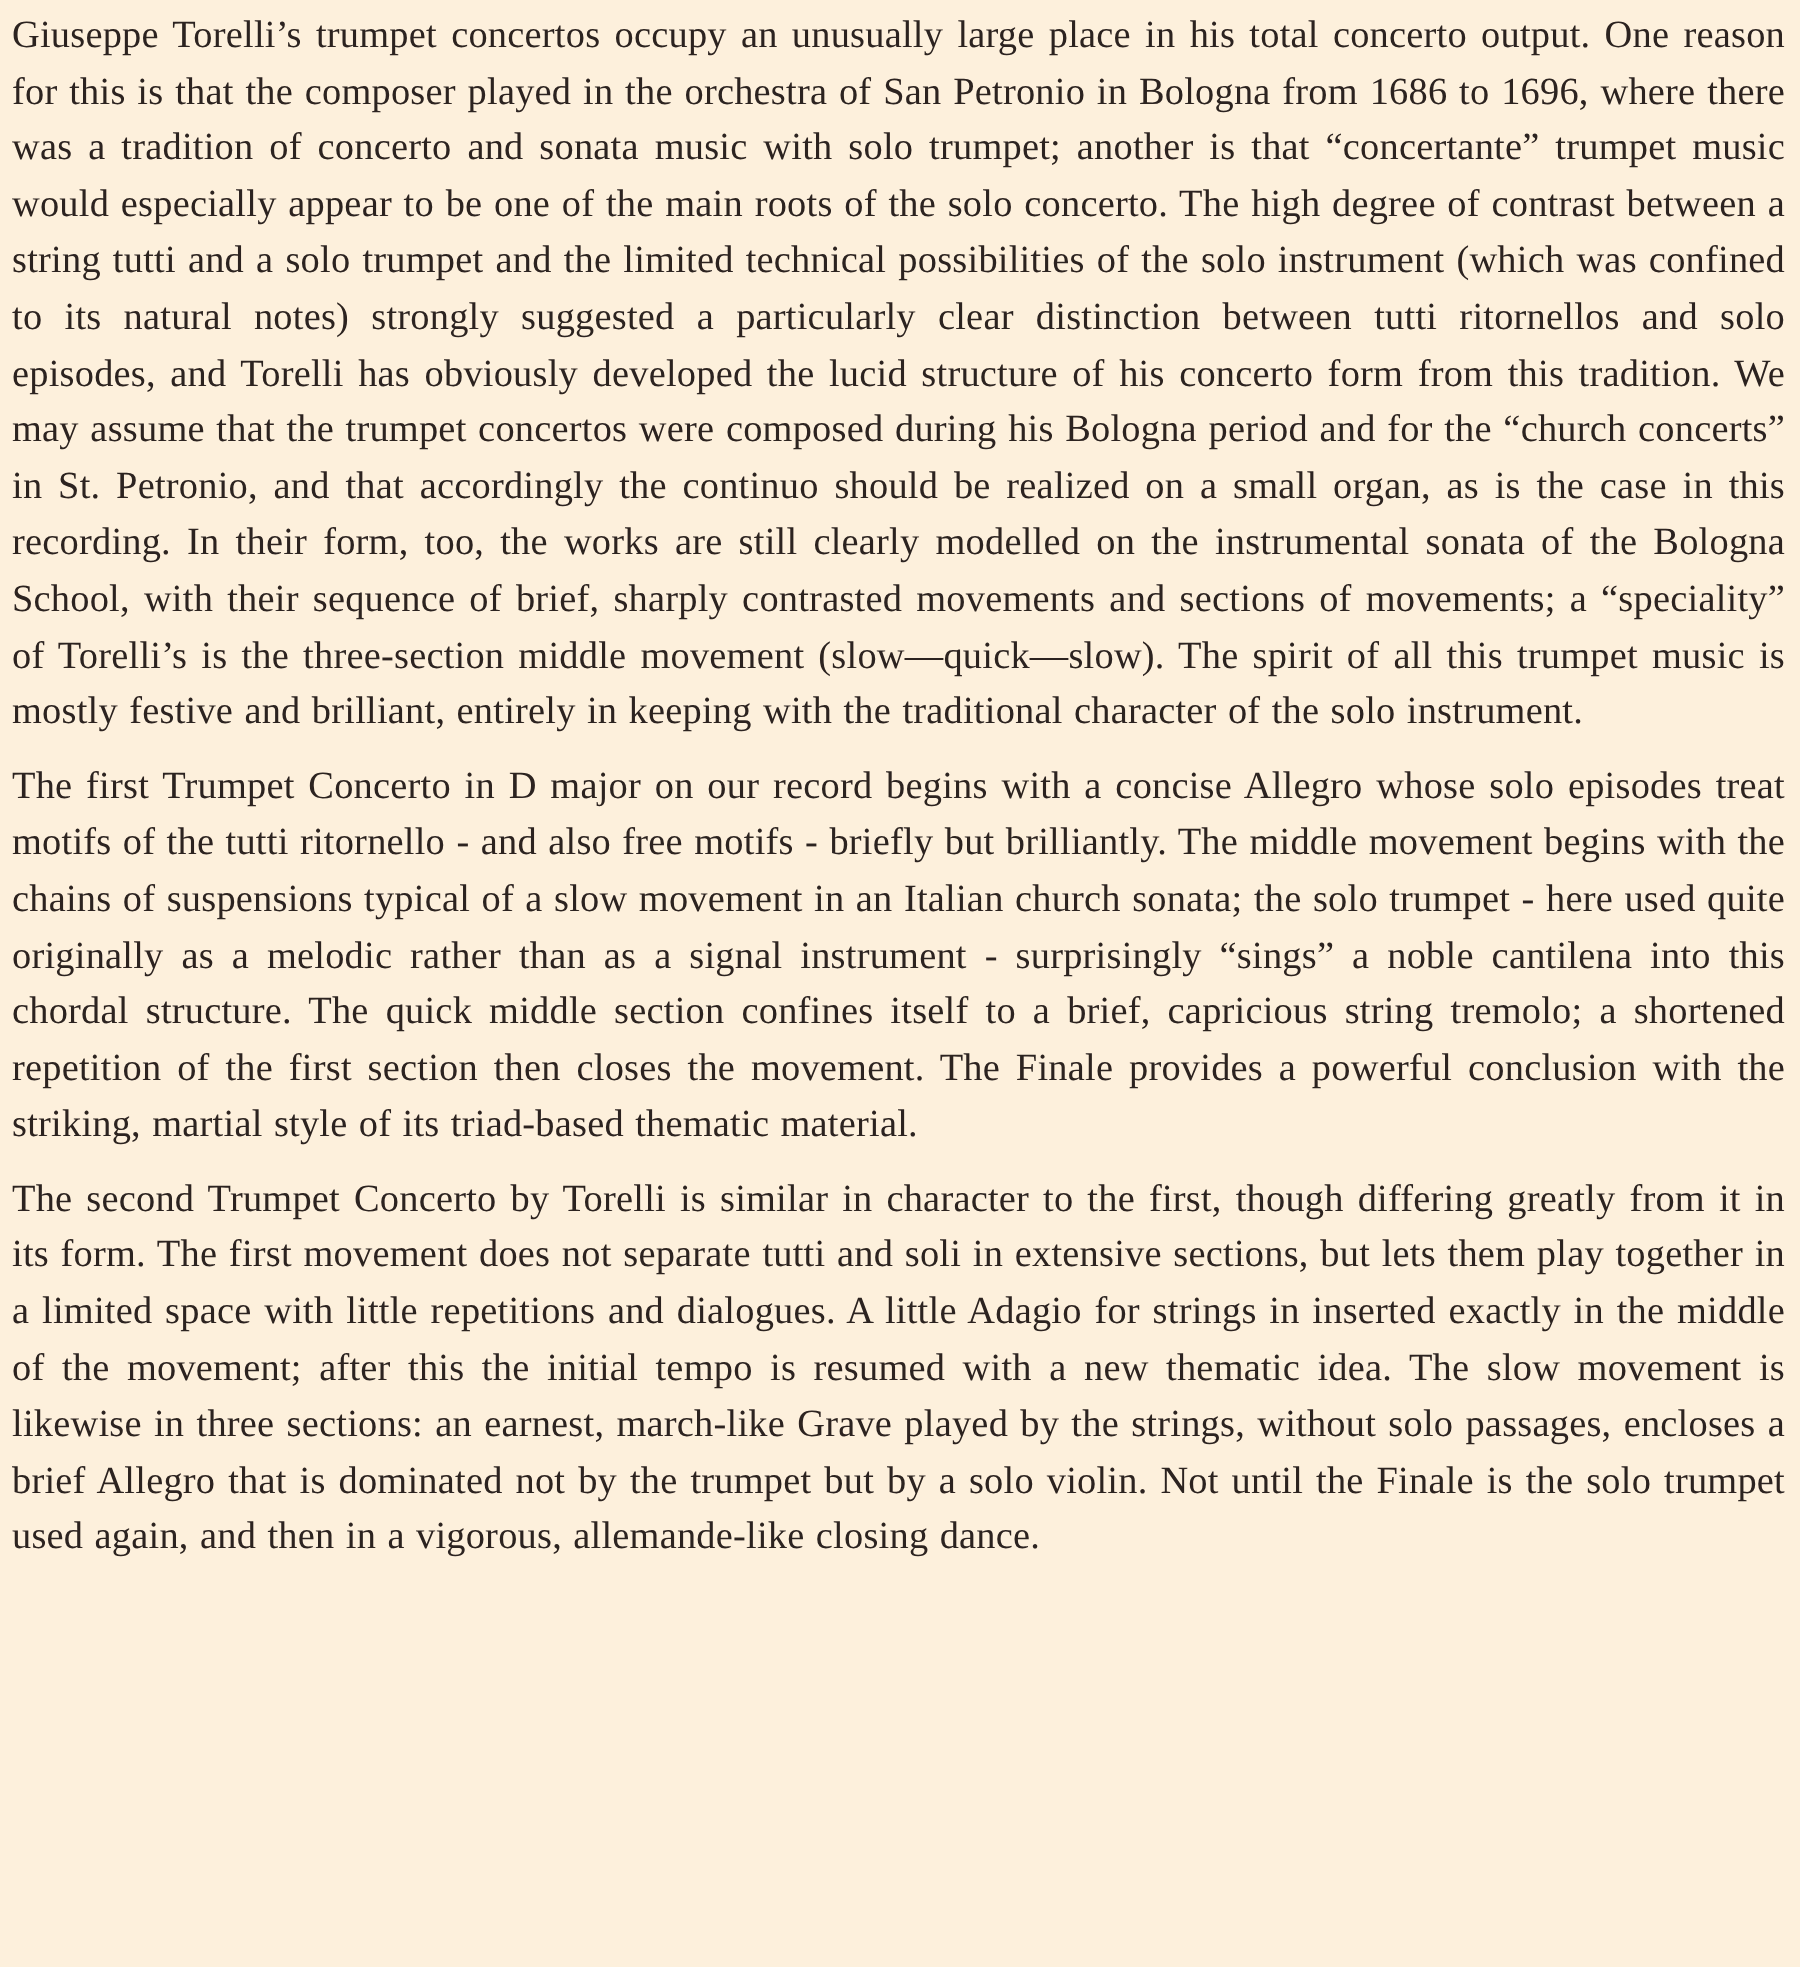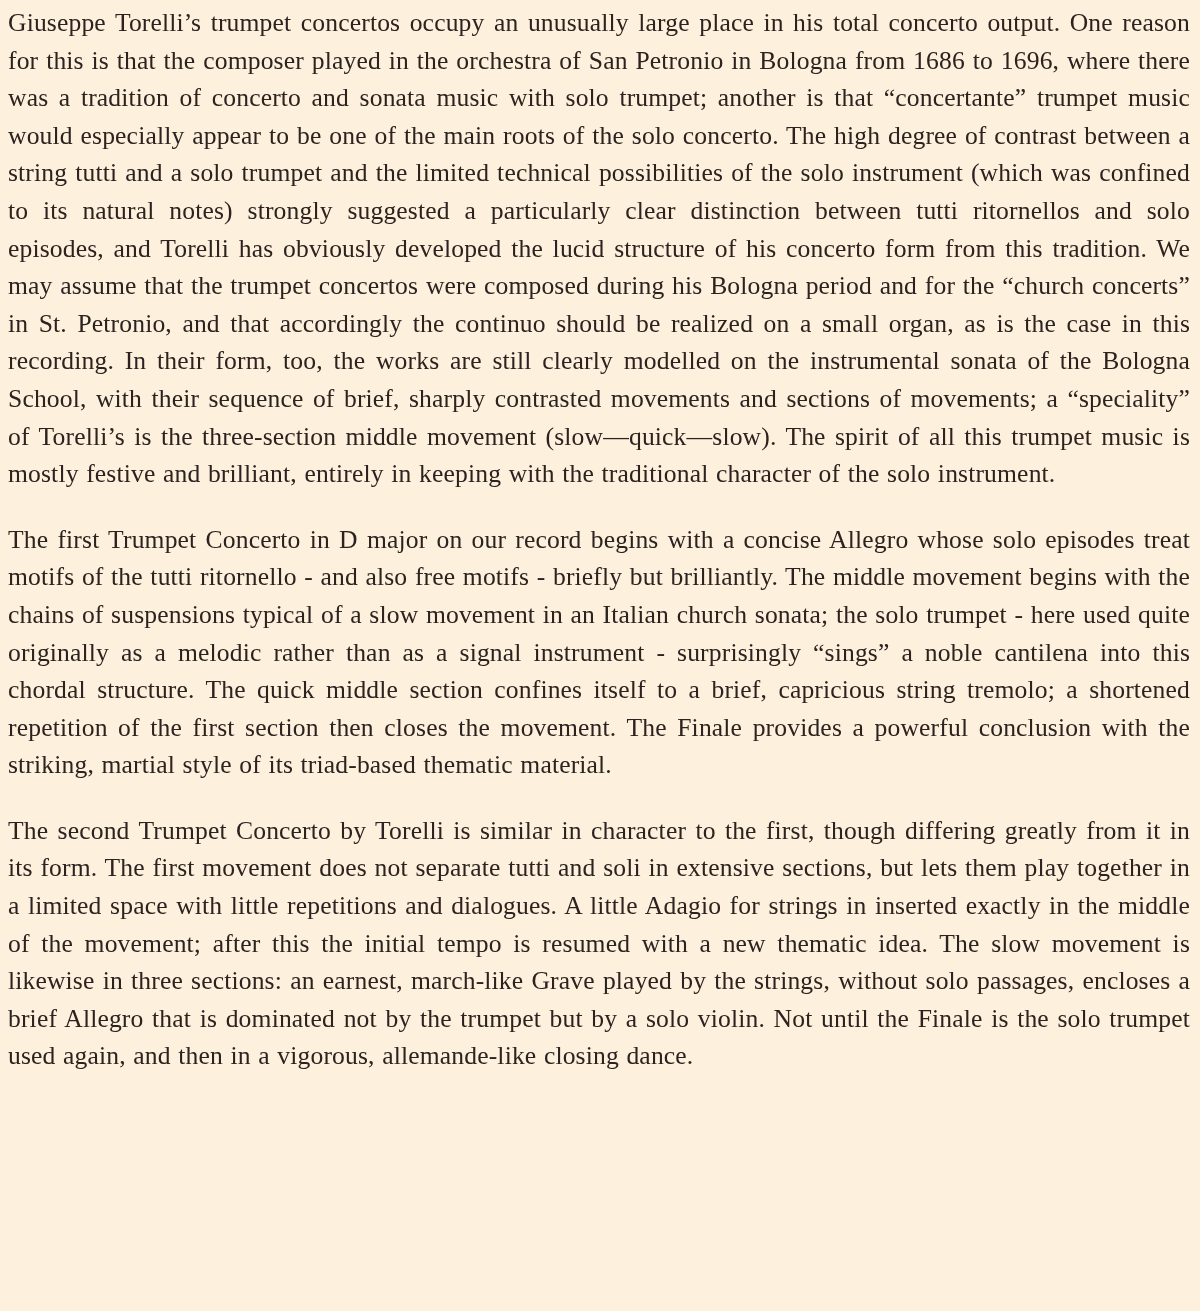--- a/index.html
+++ b/index.html
@@ -24,21 +24,21 @@
     .para {
       margin: 0;
       font-size: 25.6px;
       line-height: 37.6px;
       text-align: justify;
       text-align-last: left;
       letter-spacing: 0.15px;
       word-spacing: 1px;
     }
     .para + .para {
-      margin-top: 28px;
+      margin-top: 12px;
     }
   </style>
 </head>
 <body style="background: rgb(253, 240, 220);">
 
 <div class="page" style="background: rgb(253, 240, 220); color: rgb(44, 35, 32);">
   <p class="para">Giuseppe Torelli’s trumpet concertos occupy an unusually large place in his total concerto output. One reason for this is that the composer played in the orchestra of San Petronio in Bologna from 1686 to 1696, where there was a tradition of concerto and sonata music with solo trumpet; another is that “concertante” trumpet music would especially appear to be one of the main roots of the solo concerto. The high degree of contrast between a string tutti and a solo trumpet and the limited technical possibilities of the solo instrument (which was confined to its natural notes) strongly suggested a particularly clear distinction between tutti ritornellos and solo episodes, and Torelli has obviously developed the lucid structure of his concerto form from this tradition. We may assume that the trumpet concertos were composed during his Bologna period and for the “church concerts” in St. Petronio, and that accordingly the continuo should be realized on a small organ, as is the case in this recording. In their form, too, the works are still clearly modelled on the instrumental sonata of the Bologna School, with their sequence of brief, sharply contrasted movements and sections of movements; a “speciality” of Torelli’s is the three-section middle movement (slow—quick—slow). The spirit of all this trumpet music is mostly festive and brilliant, entirely in keeping with the traditional character of the solo instrument.</p>
   <p class="para">The first Trumpet Concerto in D major on our record begins with a concise Allegro whose solo episodes treat motifs of the tutti ritornello - and also free motifs - briefly but brilliantly. The middle movement begins with the chains of suspensions typical of a slow movement in an Italian church sonata; the solo trumpet - here used quite originally as a melodic rather than as a signal instrument - surprisingly “sings” a noble cantilena into this chordal structure. The quick middle section confines itself to a brief, capricious string tremolo; a shortened repetition of the first section then closes the movement. The Finale provides a powerful conclusion with the striking, martial style of its triad-based thematic material.</p>
   <p class="para">The second Trumpet Concerto by Torelli is similar in character to the first, though differing greatly from it in its form. The first movement does not separate tutti and soli in extensive sections, but lets them play together in a limited space with little repetitions and dialogues. A little Adagio for strings in inserted exactly in the middle of the movement; after this the initial tempo is resumed with a new thematic idea. The slow movement is likewise in three sections: an earnest, march-like Grave played by the strings, without solo passages, encloses a brief Allegro that is dominated not by the trumpet but by a solo violin. Not until the Finale is the solo trumpet used again, and then in a vigorous, allemande-like closing dance.</p>
 </div>

